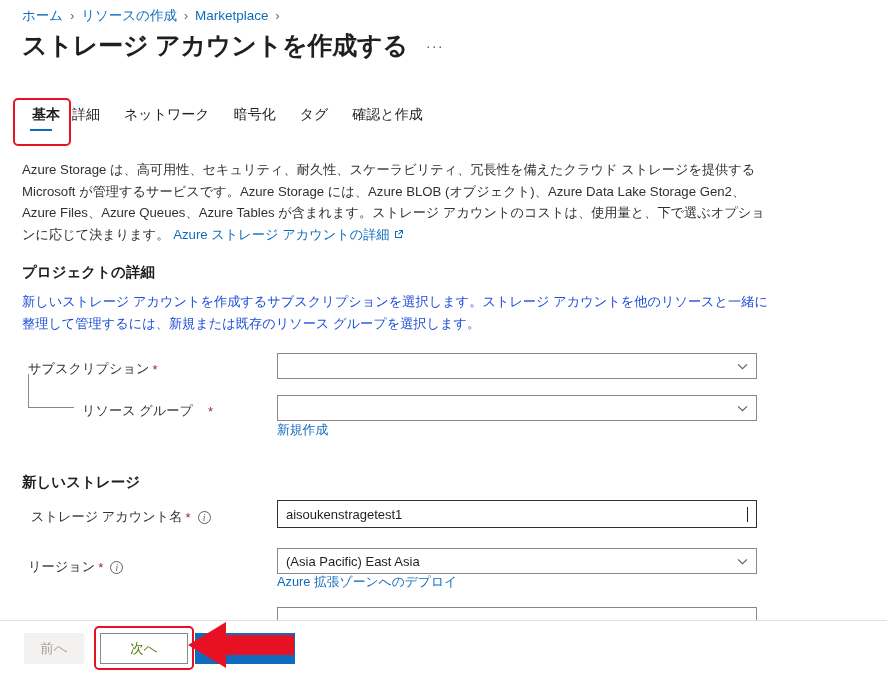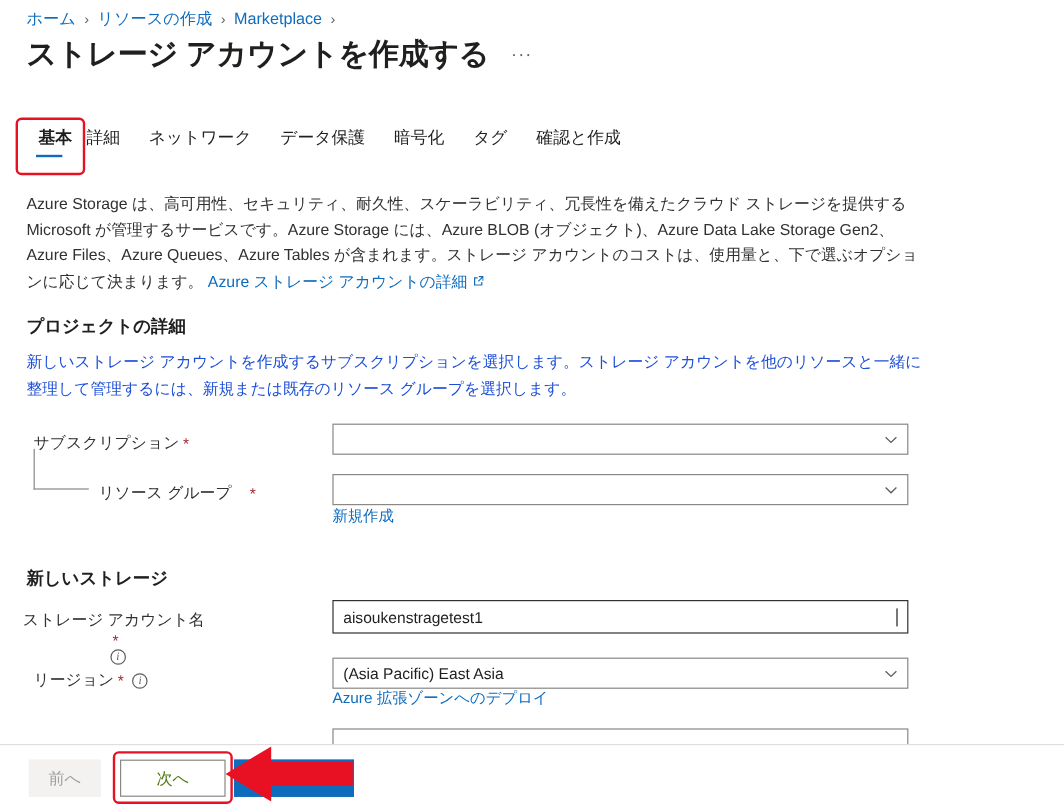--- a/index.html
+++ b/index.html
@@ -352,21 +352,20 @@
 
 <div class="page-title-row">
   <div class="page-title">ストレージ アカウントを作成する</div>
   <div class="title-ellipsis">···</div>
 </div>
 
 <div class="tabbar">
   <div class="tab active">基本</div>
   <div class="tab">詳細</div>
   <div class="tab">ネットワーク</div>
-  <div class="tab">データ保護</div>
   <div class="tab">暗号化</div>
   <div class="tab">タグ</div>
   <div class="tab">確認と作成</div>
 </div>
 <div class="anno-tab"></div>
 
 <div class="intro">
   <span>Azure Storage は、高可用性、セキュリティ、耐久性、スケーラビリティ、冗長性を備えたクラウド ストレージを提供する Microsoft が管理するサービスです。Azure Storage には、Azure BLOB (オブジェクト)、Azure Data Lake Storage Gen2、Azure Files、Azure Queues、Azure Tables が含まれます。ストレージ アカウントのコストは、使用量と、下で選ぶオプションに応じて決まります。</span>
   <a class="inline-link" href="#"><span>Azure ストレージ アカウントの詳細</span><span class="ext-icon"><svg width="9" height="9" viewBox="0 0 9 9">
           <path d="M1 1h3v1H2v5h5V5h1v3H1V1z" fill="#0f6cbd"></path>
@@ -400,21 +399,21 @@
   <span class="chevron">
       <svg width="11" height="11" viewBox="0 0 11 11">
         <path d="M1 3.3l4.5 4.4L10 3.3" stroke="#605e5c" stroke-width="1.1" fill="none"></path>
       </svg>
     </span>
 </div>
 <a class="sub-link" style="top:422px;" href="#">新規作成</a>
 
 <div class="section-title" id="sec-instance">新しいストレージ</div>
 
-<div class="field-label" style="left:19px; top:508px;flex-direction:column;">
+<div class="field-label" style="left:31px; top:508px;">
   <span>ストレージ アカウント名</span>
   <span class="req">*</span>
   <span class="info-icon">i</span>
 </div>
 <div class="control focused" style="top:500px; height:28px;">
   <span class="value">aisoukenstragetest1</span>
     <span class="caret"></span>
 </div>
 
 <div class="field-label" style="left:28px; top:558px;">

